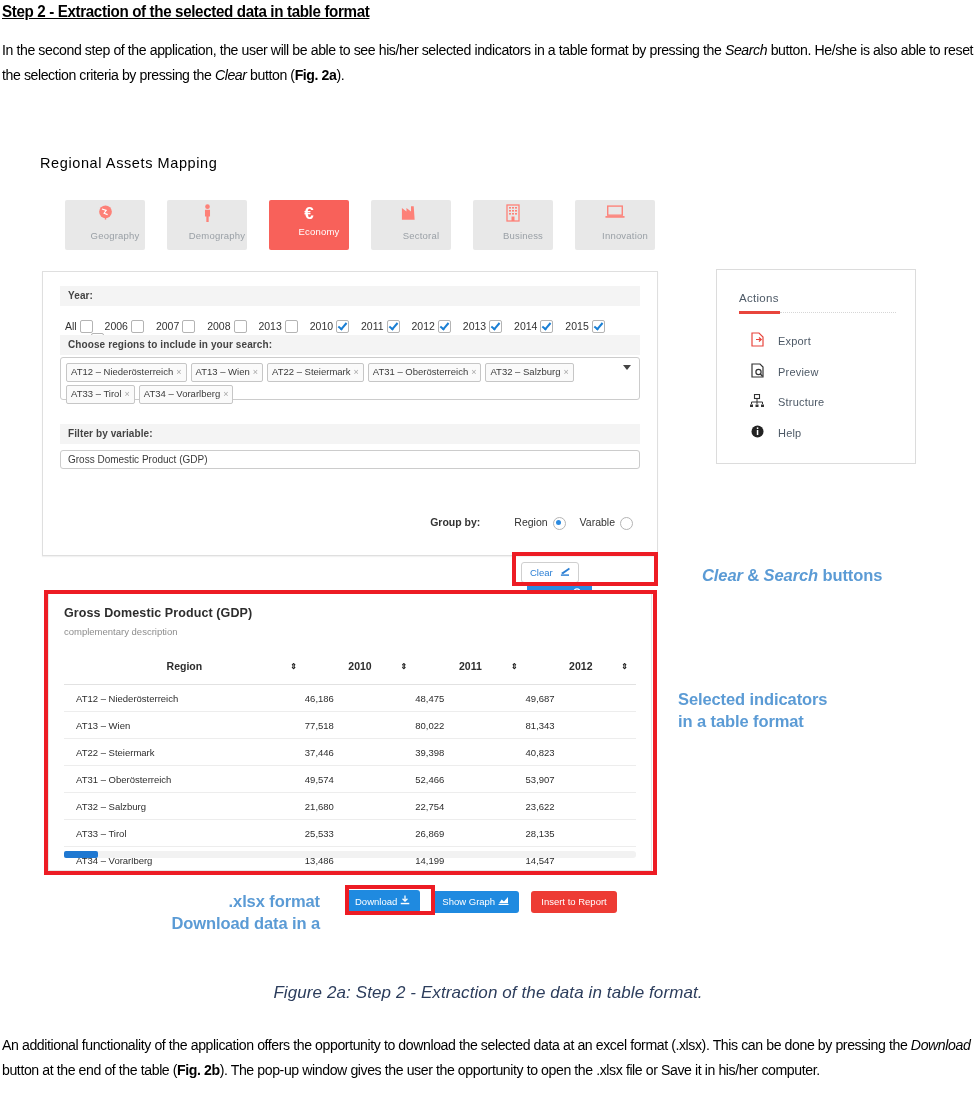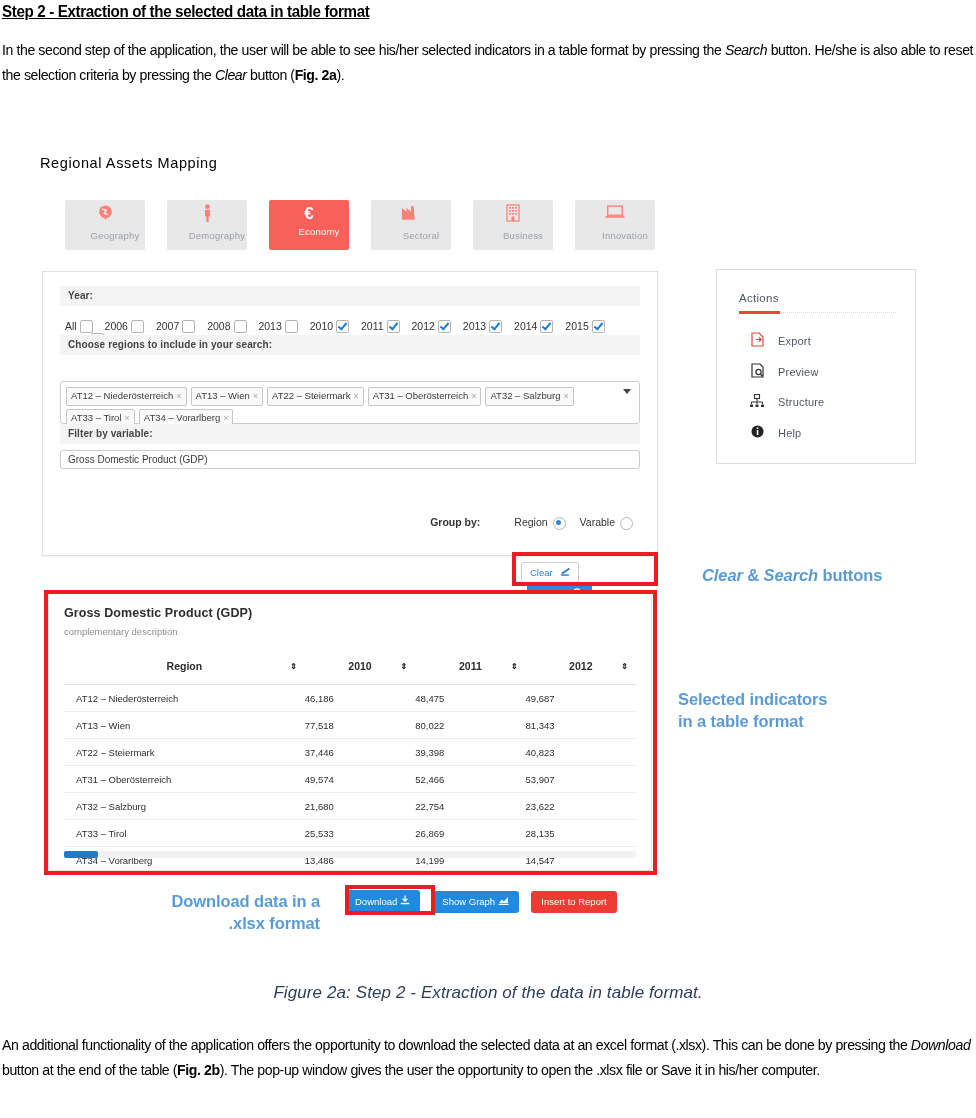--- a/index.html
+++ b/index.html
@@ -158,21 +158,20 @@
   
   #regions-box {
     position: absolute;
     left: 17px; top: 85px;
     width: 580px; height: 43px;
     border: 1px solid #ccc;
     border-radius: 3px;
     background: #fff;
     box-sizing: border-box;
     padding: 3px 3px;
-    margin-top: 24px;
   }
   .token {
     display: inline-block;
     border: 1px solid #c6c6c6;
     background: #fafafa;
     border-radius: 2px;
     font-size: 9.5px;
     color: #3b3b3b;
     padding: 1px 4px 2px 4px;
     margin: 1px 2px;
@@ -684,21 +683,21 @@
   <div class="redbox" id="redbox-download"></div>
 
   <div class="annot" id="annot-search"><i>Clear</i><span> &amp; </span><i>Search</i><span> buttons</span></div>
 
   <div class="annot" id="annot-table">
     <div>Selected indicators</div>
     <div>in a table format</div>
   </div>
 
   <div class="annot" id="annot-download">
+    <div>.xlsx format</div>
     <div>Download data in a</div>
-    <div>.xlsx format</div>
   </div>
 
 </div>
 
 <div class="figure-caption">Figure 2a:  Step 2 - Extraction of the data in table format.</div>
 
 <div class="doc-para" id="outro-para"><span>An additional functionality of the application offers the opportunity to download the selected data at an excel format (.xlsx). This can be done by pressing the </span><i>Download</i><span> button at the end of the table (</span><b>Fig. 2b</b><span>). The pop-up window gives the user the opportunity to open the .xlsx file or Save it in his/her computer.</span></div>
 
 </body></html>

